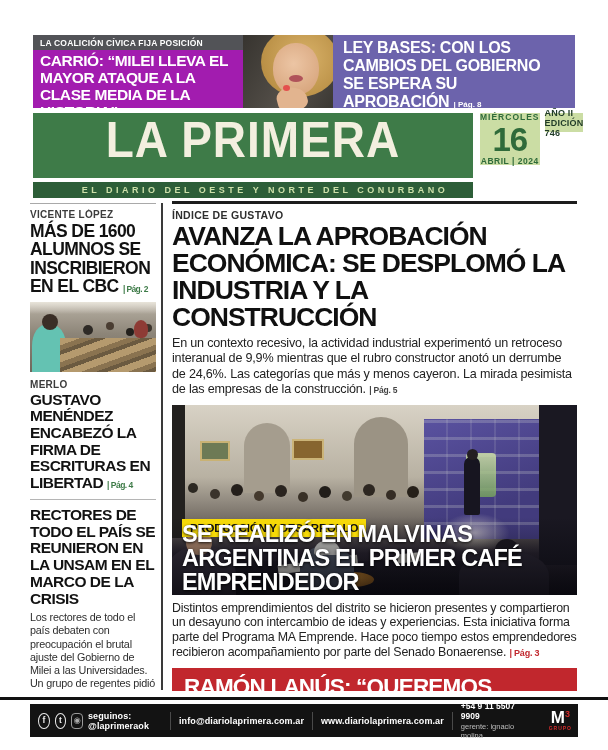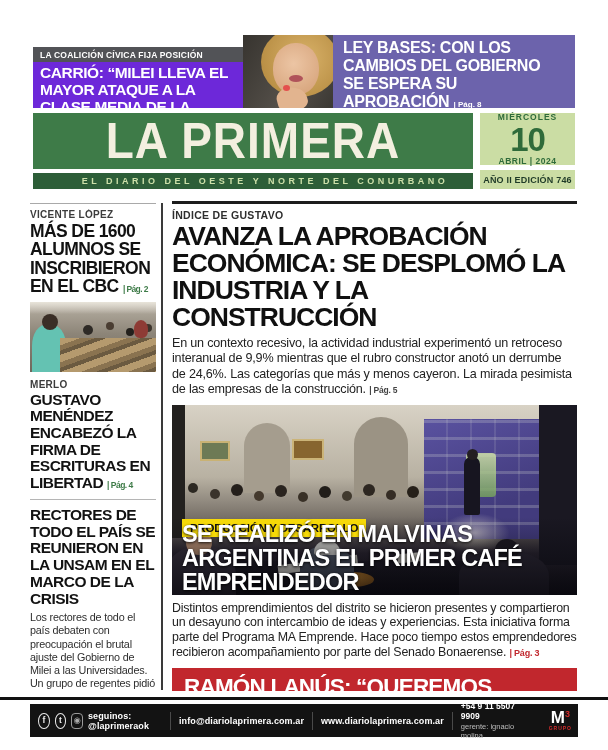--- a/index.html
+++ b/index.html
@@ -1,42 +1,42 @@
 <!DOCTYPE html>
 <html><head>
 <meta charset="utf-8">
 <style>
   html,body{margin:0;padding:0;background:#ffffff;}
   .page{position:relative;width:608px;height:750px;background:#fff;overflow:hidden;
         font-family:"Liberation Sans","DejaVu Sans",sans-serif;-webkit-font-smoothing:antialiased;}
 
   
   .top-strip{position:absolute;left:33px;top:35px;width:542px;height:73px;display:flex;}
-  .gray-box{width:210px;background:#6d28d9;display:flex;flex-direction:column;overflow:hidden;margin-top:12px;}
+  .gray-box{width:210px;background:#a21caf;display:flex;flex-direction:column;overflow:hidden;}
   .gray-kicker{background:#525357;color:#fff;font-size:8.5px;font-weight:bold;padding:3px 7px 2px;letter-spacing:.2px;}
   .gray-head{color:#fff;font-weight:bold;font-size:15.5px;line-height:1.1;padding:2px 7px;letter-spacing:-.4px;}
   .pag-inline{font-size:8px;font-weight:bold;letter-spacing:0;}
   .carrio-photo{width:90px;position:relative;overflow:hidden;background:linear-gradient(120deg,#37342f,#55504a 60%,#3b3833);}
   .ca-hair{position:absolute;left:18px;top:-8px;width:78px;height:70px;border-radius:50%;background:radial-gradient(circle at 55% 45%,#d9b269,#b98f45 75%);}
   .ca-face{position:absolute;left:30px;top:8px;width:46px;height:52px;border-radius:48%;background:radial-gradient(circle at 45% 40%,#ecc5a4,#d8a67e 80%);}
   .ca-mouth{position:absolute;left:46px;top:40px;width:14px;height:7px;border-radius:50%;background:#b0535a;}
   .ca-hand{position:absolute;left:34px;top:52px;width:30px;height:24px;border-radius:40% 60% 30% 40%;background:#e2b48f;transform:rotate(-15deg);}
   .ca-nail{position:absolute;left:40px;top:50px;width:7px;height:6px;border-radius:50%;background:#e4504d;}
   .purple-box{flex:1;background:#6c63ac;color:#fff;padding:4px 10px 2px;overflow:hidden;}
   .purple-head{font-weight:bold;font-size:16px;line-height:1.12;letter-spacing:-.3px;}
 
   
   .masthead{position:absolute;left:33px;top:113px;width:542px;}
   .mh-row{display:flex;gap:7px;}
   .mh-left{width:440px;display:flex;flex-direction:column;gap:4px;}
-  .logo-box{height:56px;background:#3e7b48;display:flex;align-items:center;justify-content:center;}
+  .logo-box{height:65px;background:#3e7b48;display:flex;align-items:flex-start;justify-content:center;}
   .logo-text{color:#f3efdf;font-weight:bold;font-size:46px;letter-spacing:1px;transform:scaleY(1.08);}
   .tagline-bar{height:16px;background:#2d5e38;display:flex;align-items:center;justify-content:center;}
   .tagline{color:#cde0a9;font-size:9px;font-weight:bold;letter-spacing:3.5px;margin-left:24px;}
-  .mh-right{width:95px;display:flex;flex-direction:column;gap:5px;}
+  .mh-right{width:95px;display:flex;gap:5px;}
   .date-box{height:52px;background:#cbdda4;display:flex;flex-direction:column;align-items:center;justify-content:center;line-height:1;}
   .date-weekday{color:#2f6b3a;font-size:8.5px;font-weight:bold;letter-spacing:1px;}
   .date-day{color:#2f6b3a;font-size:33px;font-weight:bold;letter-spacing:-1px;margin:1px 0;}
   .date-monthyear{color:#2f6b3a;font-size:8.5px;font-weight:bold;letter-spacing:.5px;}
   .edition-box{height:19px;background:#cbdda4;display:flex;align-items:center;justify-content:center;}
   .edition-text{color:#1f3a27;font-size:9px;font-weight:bold;letter-spacing:.2px;}
 
   
   .col-rule-left{position:absolute;left:30px;top:203px;width:126px;height:1px;background:#a9a9a9;}
   .col-rule-main{position:absolute;left:172px;top:201px;width:405px;height:3px;background:#1c1c1c;}
@@ -161,21 +161,21 @@
         <div class="logo-box">
           <div class="logo-text">LA PRIMERA</div>
         </div>
         <div class="tagline-bar">
           <div class="tagline">EL DIARIO DEL OESTE Y NORTE DEL CONURBANO</div>
         </div>
       </div>
       <div class="mh-right">
         <div class="date-box">
           <div class="date-weekday">MIÉRCOLES</div>
-          <div class="date-day">10</div>
+          <div class="date-day">16</div>
           <div class="date-monthyear">ABRIL | 2024</div>
         </div>
         <div class="edition-box">
           <div class="edition-text">AÑO II EDICIÓN 746</div>
         </div>
       </div>
     </div>
   </div>
 
   <div class="col-rule-left"></div>

